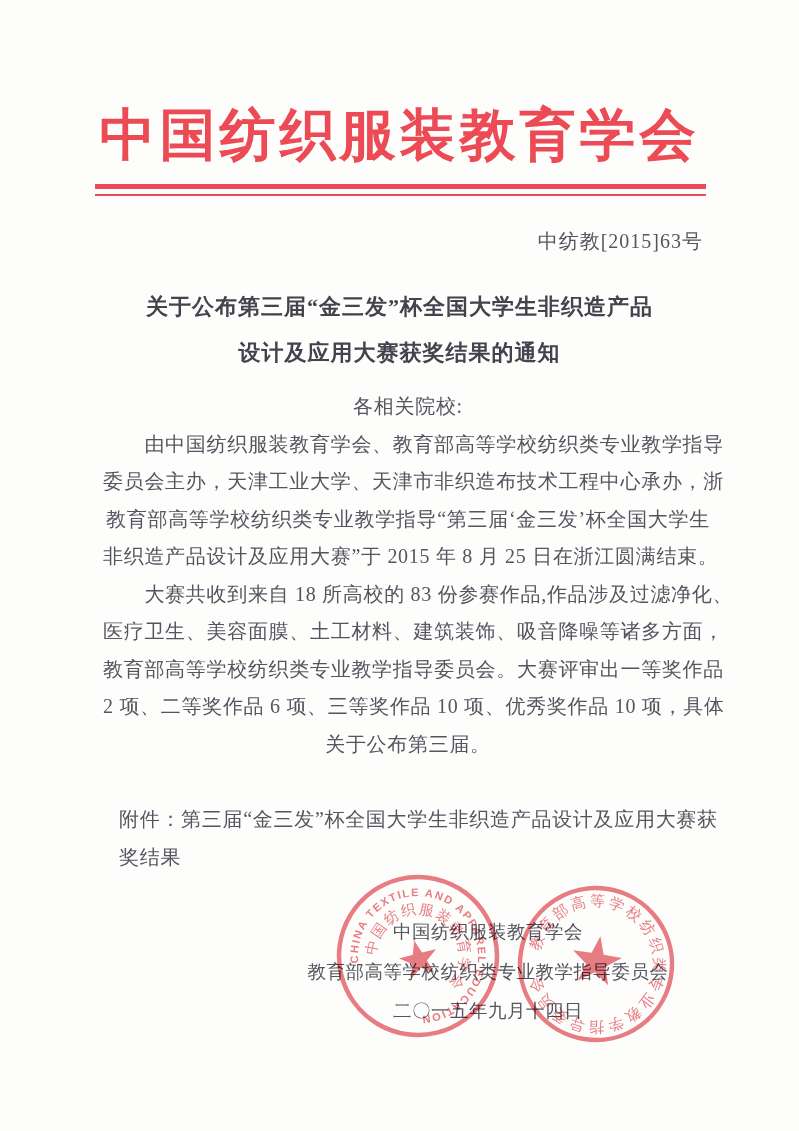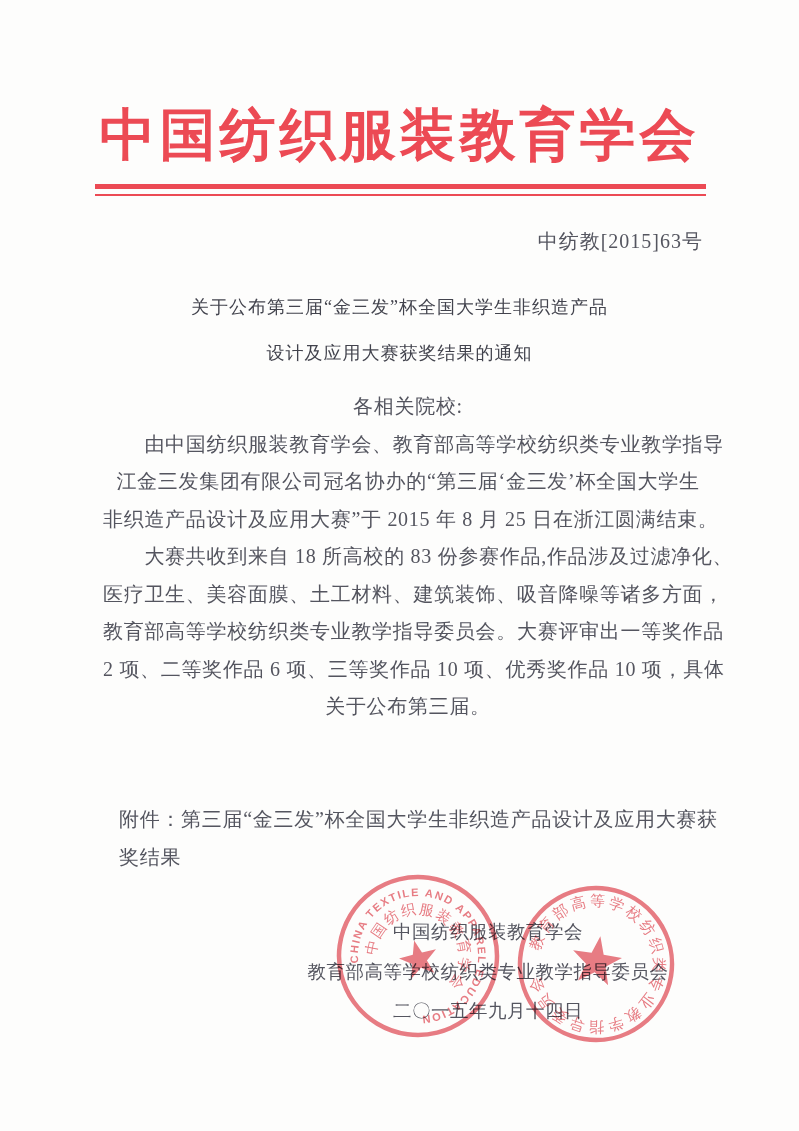--- a/index.html
+++ b/index.html
@@ -22,21 +22,21 @@
   .rule-thick{top:184px;height:5px;}
   .rule-thin{top:194px;height:2px;}
   .doc-number{
     position:absolute;top:228px;right:96px;
     font-size:20px;color:var(--body,#54555f);
     letter-spacing:1px;white-space:nowrap;text-align:center;
   }
   .title{
     position:absolute;top:284px;left:0;width:100%;
     text-align:center;
-    font-size:18px;font-weight:normal;line-height:46px;
+    font-size:22px;font-weight:bold;line-height:46px;
     color:var(--title,#42434d);
     letter-spacing:1px;
   }
   .body-block{
     position:absolute;left:103px;top:388px;width:610px;
     font-size:20px;line-height:37.5px;
     color:var(--body,#54555f);
     letter-spacing:0.7px;
     text-align:center;
   }
@@ -94,21 +94,22 @@
 
   <div class="title">
     <div>关于公布第三届“金三发”杯全国大学生非织造产品</div>
     <div>设计及应用大赛获奖结果的通知</div>
   </div>
 
   <div class="body-block">
 
   <div class="bline">各相关院校:</div>
       <div class="bline">　　由中国纺织服装教育学会、教育部高等学校纺织类专业教学指导</div>
-      <div class="bline">江金三发集团有限公司冠名协办的“第三届‘金三发’杯全国大学生</div>
+      <div class="bline">委员会主办，天津工业大学、天津市非织造布技术工程中心承办，浙</div>
+      <div class="bline">教育部高等学校纺织类专业教学指导“第三届‘金三发’杯全国大学生</div>
       <div class="bline">非织造产品设计及应用大赛”于 2015 年 8 月 25 日在浙江圆满结束。</div>
       <div class="bline">　　大赛共收到来自 18 所高校的 83 份参赛作品,作品涉及过滤净化、</div>
       <div class="bline">医疗卫生、美容面膜、土工材料、建筑装饰、吸音降噪等诸多方面，</div>
       <div class="bline">教育部高等学校纺织类专业教学指导委员会。大赛评审出一等奖作品</div>
       <div class="bline">2 项、二等奖作品 6 项、三等奖作品 10 项、优秀奖作品 10 项，具体</div>
       <div class="bline">关于公布第三届。</div>
     </div>
 
   <div class="attachment-block">
 

